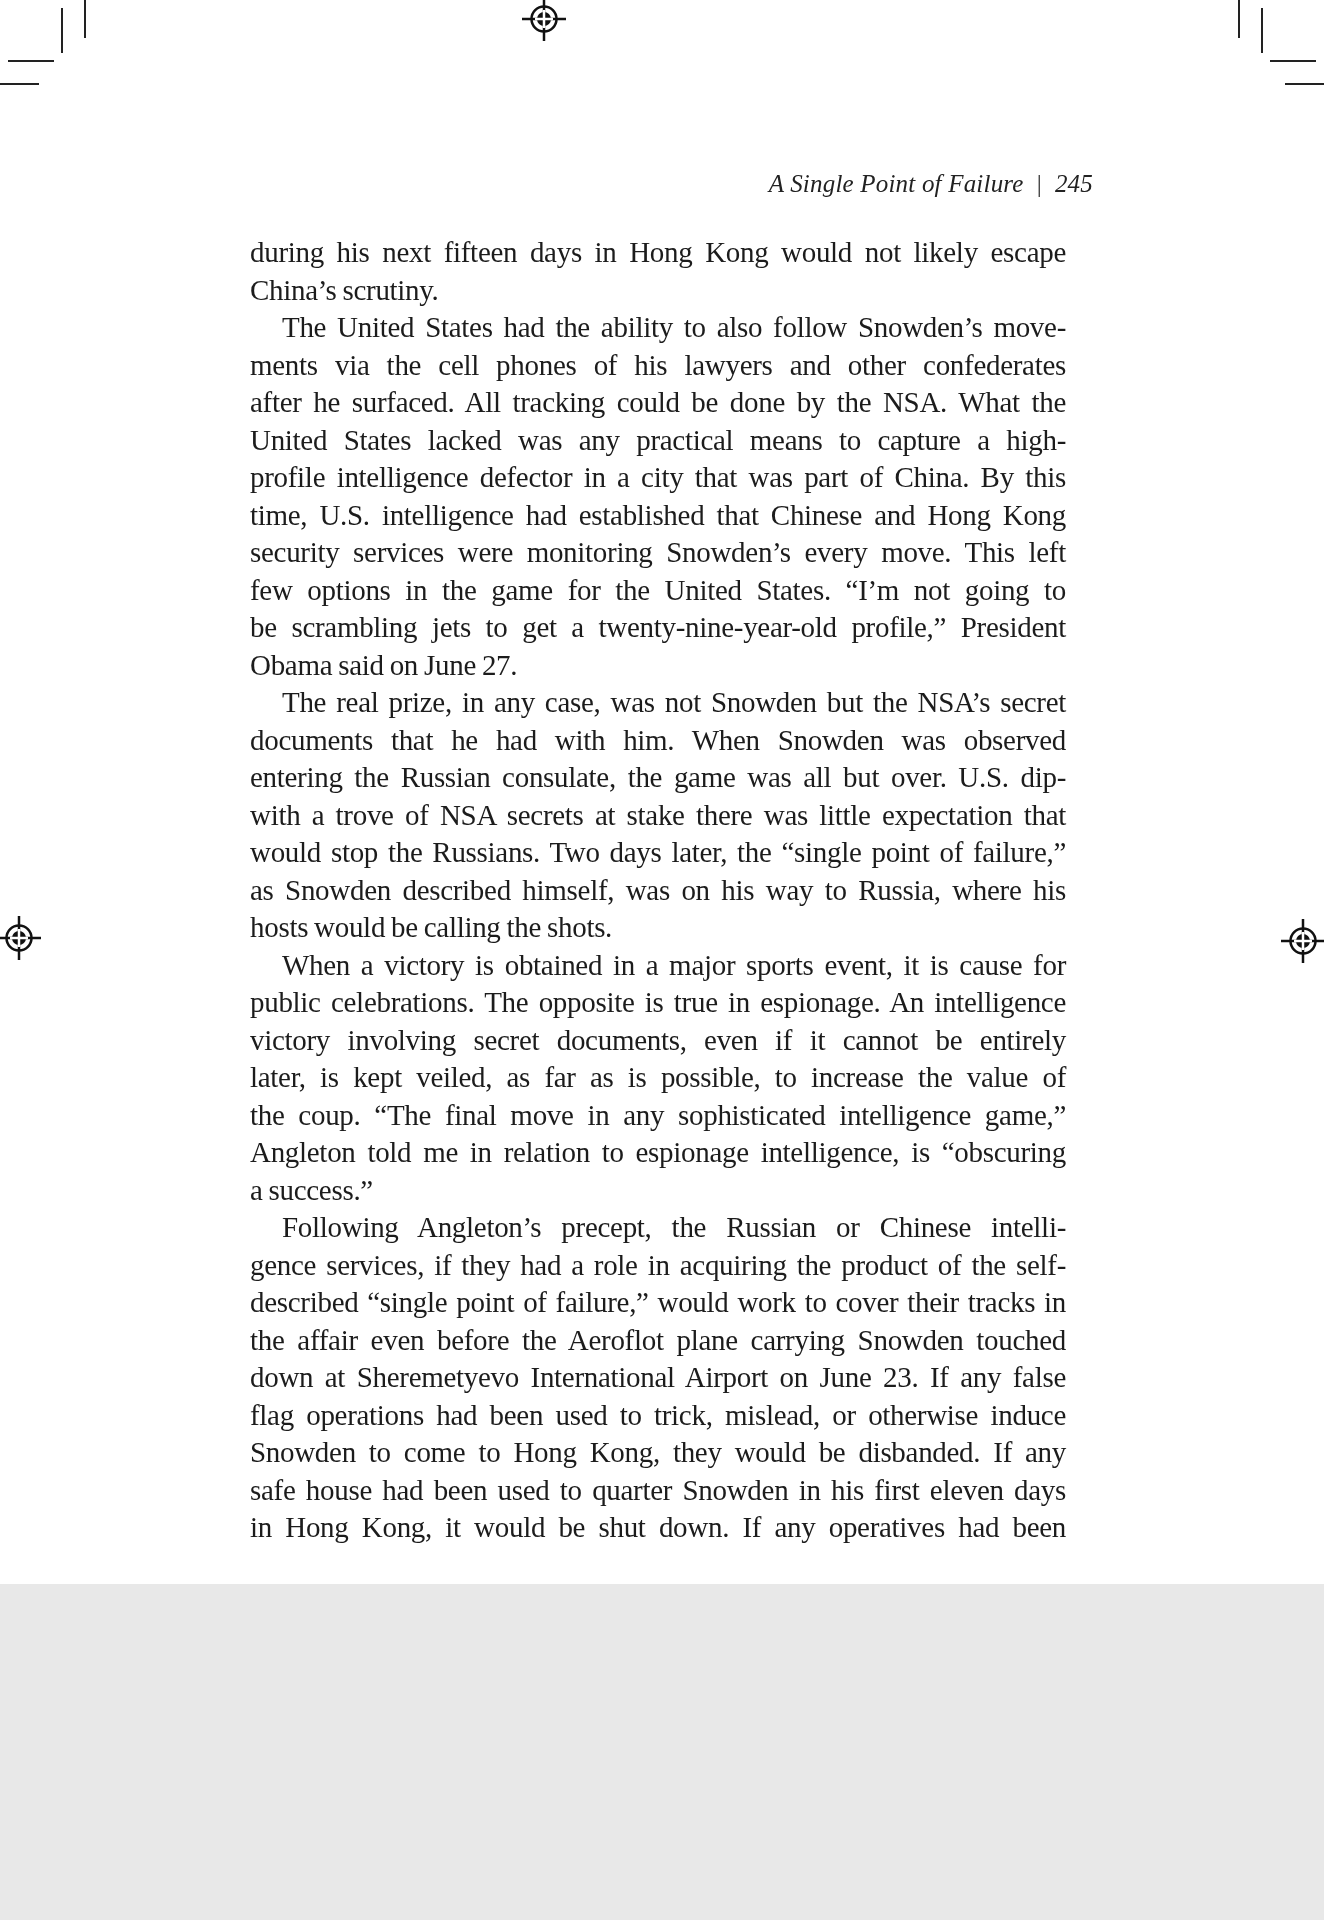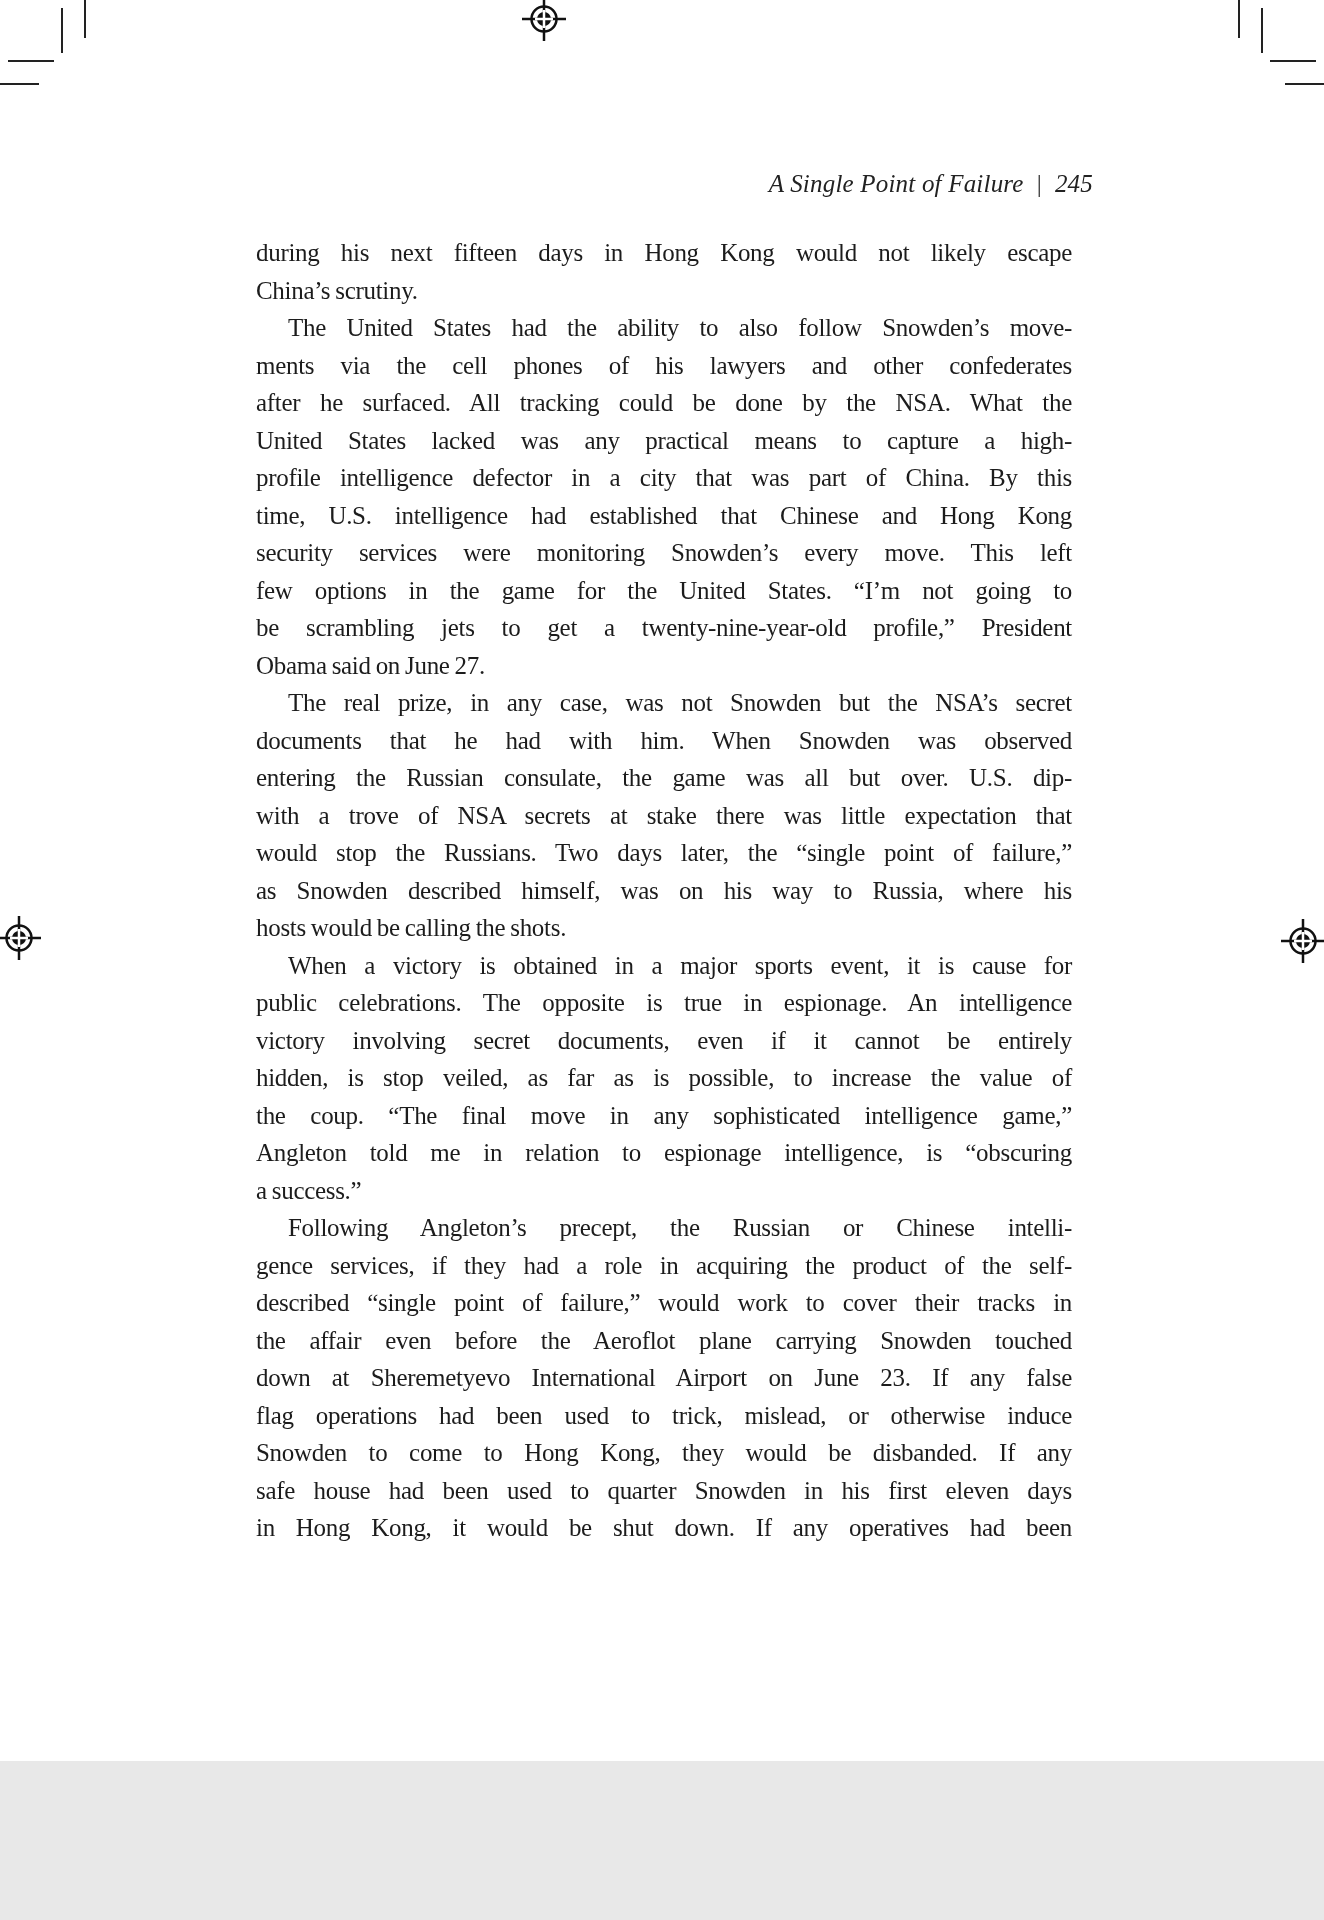--- a/index.html
+++ b/index.html
@@ -1,34 +1,34 @@
 <!DOCTYPE html>
 <html><head>
 <meta charset="utf-8">
 <style>
   html,body{margin:0;padding:0;background:#e8e8e8;}
   .page{
     position:relative;
-    width:1324px;height:1761px;
+    width:1324px;height:1584px;
     background:#ffffff;
     overflow:hidden;
     font-family:"Liberation Serif", serif;
     color:#1a1a1a;
   }
   
   .running-head{
     position:absolute;top:170px;right:231px;
     font-size:25px;font-style:italic;letter-spacing:.2px;
     color:#222;white-space:nowrap;
   }
   .running-head .sep{font-style:normal;padding:0 13px;color:#333;font-weight:400;}
   
   .body-text{
-    position:absolute;left:256px;top:234px;width:816px;
-    font-size:25px;line-height:37.5px;
+    position:absolute;left:250px;top:234px;width:816px;
+    font-size:29px;line-height:37.5px;
     letter-spacing:-0.3px;word-spacing:-1px;
     color:#1c1c1c;
   }
   .body-text .line{height:37.5px;white-space:normal;}
   .body-text .line.j{text-align:justify;text-align-last:justify;}
   .body-text .line.ind{text-indent:32px;}
   
   .slug-left{
     position:absolute;left:100px;top:1851px;
     font-family:"Liberation Sans", sans-serif;font-size:15px;color:#737373;
@@ -131,21 +131,21 @@
       <div class="line j ind">The real prize, in any case, was not Snowden but the NSA’s secret</div>
       <div class="line j">documents that he had with him. When Snowden was observed</div>
       <div class="line j">entering the Russian consulate, the game was all but over. U.S. dip-</div>
       <div class="line j">with a trove of NSA secrets at stake there was little expectation that</div>
       <div class="line j">would stop the Russians. Two days later, the “single point of failure,”</div>
       <div class="line j">as Snowden described himself, was on his way to Russia, where his</div>
       <div class="line">hosts would be calling the shots.</div>
       <div class="line j ind">When a victory is obtained in a major sports event, it is cause for</div>
       <div class="line j">public celebrations. The opposite is true in espionage. An intelligence</div>
       <div class="line j">victory involving secret documents, even if it cannot be entirely</div>
-      <div class="line j">hidden, is stop veiled, as far as is possible, to increase the value of</div>
+      <div class="line j">later, is kept veiled, as far as is possible, to increase the value of</div>
       <div class="line j">the coup. “The final move in any sophisticated intelligence game,”</div>
       <div class="line j">Angleton told me in relation to espionage intelligence, is “obscuring</div>
       <div class="line">a success.”</div>
       <div class="line j ind">Following Angleton’s precept, the Russian or Chinese intelli-</div>
       <div class="line j">gence services, if they had a role in acquiring the product of the self-</div>
       <div class="line j">described “single point of failure,” would work to cover their tracks in</div>
       <div class="line j">the affair even before the Aeroflot plane carrying Snowden touched</div>
       <div class="line j">down at Sheremetyevo International Airport on June 23. If any false</div>
       <div class="line j">flag operations had been used to trick, mislead, or otherwise induce</div>
       <div class="line j">Snowden to come to Hong Kong, they would be disbanded. If any</div>

